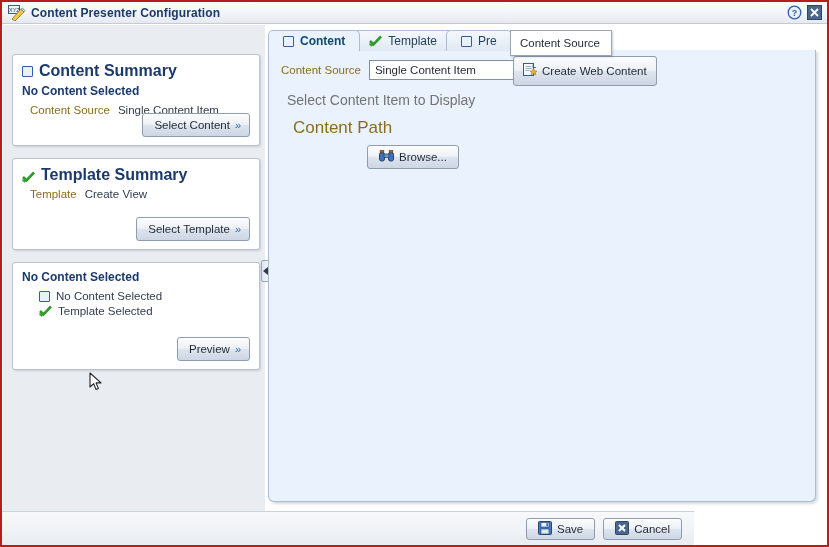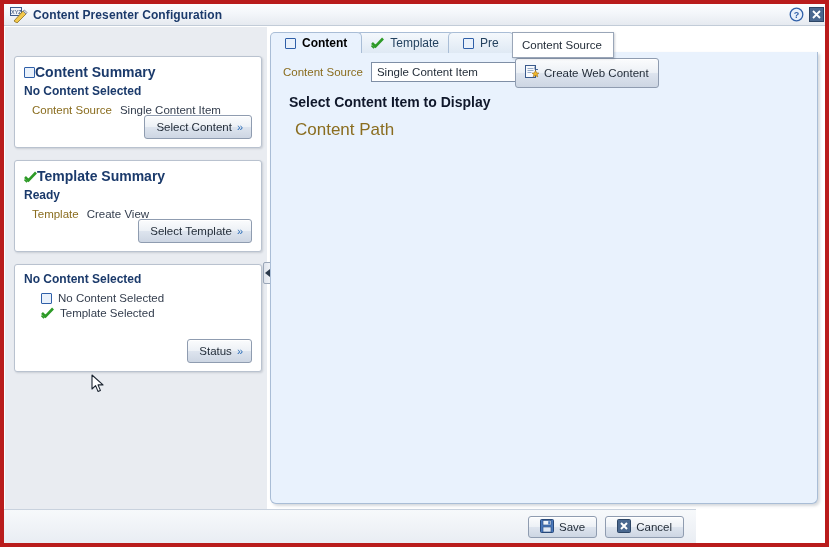--- a/index.html
+++ b/index.html
@@ -8,21 +8,21 @@
     width: 829px; height: 547px;
     overflow: hidden;
     font-family: "Liberation Sans", sans-serif;
     font-size: 12px;
     background: #ffffff;
   }
   #app {
     position: relative;
     width: 829px; height: 547px;
     background: #ffffff;
-    border: 4px solid #b91c1c;
+    border: 2px solid #b91c1c;
     overflow: hidden;
   }
 
   
   #titlebar {
     position: absolute; left: 0; top: 0;
     width: 827px; height: 22px;
     background: linear-gradient(to bottom, #fcfdfe 0%, #f3f6fa 45%, #e6eaf0 100%);
     border-bottom: 1px solid #c2ccd8;
     display: flex; align-items: center;
@@ -52,22 +52,22 @@
     border: 1px solid #b9c2cf;
     border-radius: 3px;
     box-shadow: 1px 1px 2px rgba(60,70,90,.18);
     padding: 7px 9px 9px 9px;
   }
   #card-content  { top: 29px;  height: 92px; }
   #card-template { top: 133px; height: 92px; }
   #card-preview  { top: 237px; height: 108px; }
 
   .card-head {
-    display: flex; align-items: center; gap: 0;
-    font-weight: bold; font-size: 14px; color: #1b3a6b;
+    display: flex; align-items: center; gap: 6px;
+    font-weight: bold; font-size: 16px; color: #1b3a6b;
     margin-bottom: 4px;
   }
   .card-status {
     font-weight: bold; font-size: 12px; color: #1b3a6b;
     margin: 0 0 6px 0;
   }
   .kv { display: flex; gap: 8px; margin-left: 8px; font-size: 11.5px; }
   .kv .k { color: #8a6d1f; }
   .kv .v { color: #333d4d; }
   .check-row {
@@ -129,21 +129,21 @@
     padding: 0 14px;
     font-size: 12px;
     cursor: pointer;
     border: 1px solid #a9bdd6;
     border-bottom: none;
     border-radius: 5px 5px 0 0;
     position: relative;
   }
   .tab.active {
     background: #e9f2fd;
-    color: #000000;
+    color: #0c4a6e;
     font-weight: bold;
     border-color: #a9bdd6;
     z-index: 3;
   }
   .tab.inactive {
     background: linear-gradient(to bottom, #f4f8fc 0%, #dfe9f4 100%);
     color: #24425f;
     margin-left: -6px;
     z-index: 1;
   }
@@ -179,21 +179,21 @@
     display: flex; align-items: center; justify-content: center;
   }
   .select .caret {
     width: 0; height: 0;
     border-left: 4px solid transparent;
     border-right: 4px solid transparent;
     border-top: 5px solid #1f2935;
   }
 
   .section-title {
-    font-weight: bold; font-size: 14px; color: #0f172a;
+    font-weight: normal; font-size: 14px; color: #737373;
     margin: 12px 0 10px 6px;
   }
   .sub-label { font-size: 17px; color: #8a6d1f; margin: 0 0 7px 12px; }
   .browse-wrap { margin-left: 86px; }
 
   
   #tooltip {
     position: absolute; left: 508px; top: 28px;
     width: 102px; height: 26px;
     background: #ffffff;
@@ -275,21 +275,20 @@
     <div class="card" id="card-template">
       <div class="card-head">
         <span class="ico-check">
           <svg width="13" height="12" viewBox="0 0 13 12">
             <path d="M1 6 L4.5 9.5 L12 1.5" stroke="#2e9b28" stroke-width="2.6" fill="none"></path>
             <path d="M0.5 8.5 L2.5 10.5 L5 8" stroke="#2e9b28" stroke-width="1.6" fill="none"></path>
           </svg>
         </span>
         <span>Template Summary</span>
       </div>
-      <div class="card-status">Ready</div>
       <div class="kv">
         <span class="k">Template</span>
         <span class="v">Create View</span>
       </div>
       <div class="card-btn-row">
         <span class="btn">
           <span>Select Template</span>
           <span class="arrows">»</span>
         </span>
       </div>
@@ -305,21 +304,21 @@
         <span class="ico-check">
           <svg width="13" height="12" viewBox="0 0 13 12">
             <path d="M1 6 L4.5 9.5 L12 1.5" stroke="#2e9b28" stroke-width="2.6" fill="none"></path>
             <path d="M0.5 8.5 L2.5 10.5 L5 8" stroke="#2e9b28" stroke-width="1.6" fill="none"></path>
           </svg>
         </span>
         <span>Template Selected</span>
       </div>
       <div class="card-btn-row">
         <span class="btn">
-          <span>Status</span>
+          <span>Preview</span>
           <span class="arrows">»</span>
         </span>
       </div>
     </div>
   </div>
 
   <div id="splitter">
     <span class="tri"></span>
   </div>
 
@@ -331,20 +330,34 @@
         <span>Single Content Item</span>
         <span class="arrowbox">
           <span class="caret"></span>
         </span>
       </span>
     </div>
 
     <div class="section-title">Select Content Item to Display</div>
     <div class="sub-label">Content Path</div>
 
+    <div class="browse-wrap">
+      <span class="btn">
+        <span>
+          <svg width="15" height="12" viewBox="0 0 15 12">
+            <rect x="0.5" y="2.5" width="5" height="8.5" rx="2" fill="#3f72b8" stroke="#22416e"></rect>
+            <rect x="9.5" y="2.5" width="5" height="8.5" rx="2" fill="#3f72b8" stroke="#22416e"></rect>
+            <rect x="5" y="4" width="5" height="3.5" fill="#6d93c8" stroke="#22416e" stroke-width="0.7"></rect>
+            <rect x="1.2" y="0.5" width="3.6" height="2.4" fill="#8d6a3a" stroke="#4d3a1f" stroke-width="0.6"></rect>
+            <rect x="10.2" y="0.5" width="3.6" height="2.4" fill="#8d6a3a" stroke="#4d3a1f" stroke-width="0.6"></rect>
+          </svg>
+        </span>
+        <span>Browse...</span>
+      </span>
+    </div>
   </div>
 
   <div id="tabstrip">
     <div class="tab active">
       <span class="ico-box"></span>
       <span>Content</span>
     </div>
     <div class="tab inactive">
       <span class="ico-check">
         <svg width="13" height="12" viewBox="0 0 13 12">

